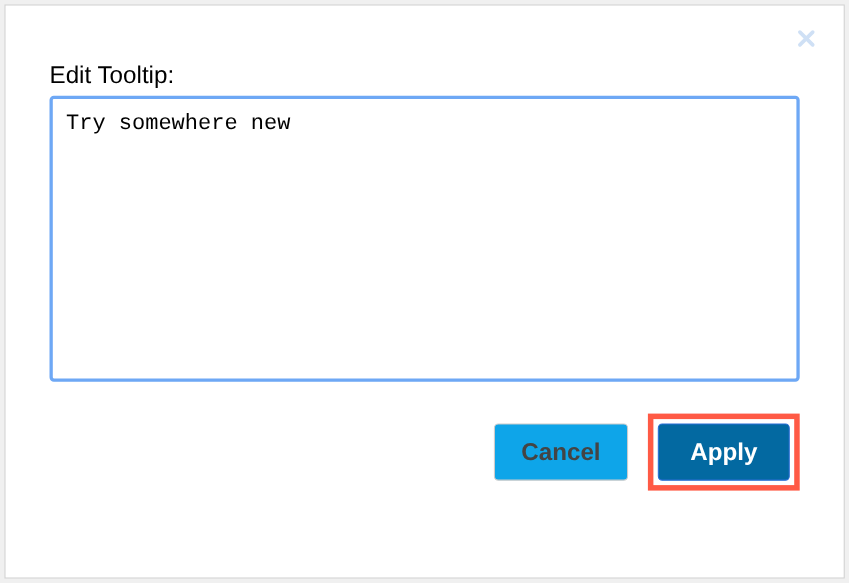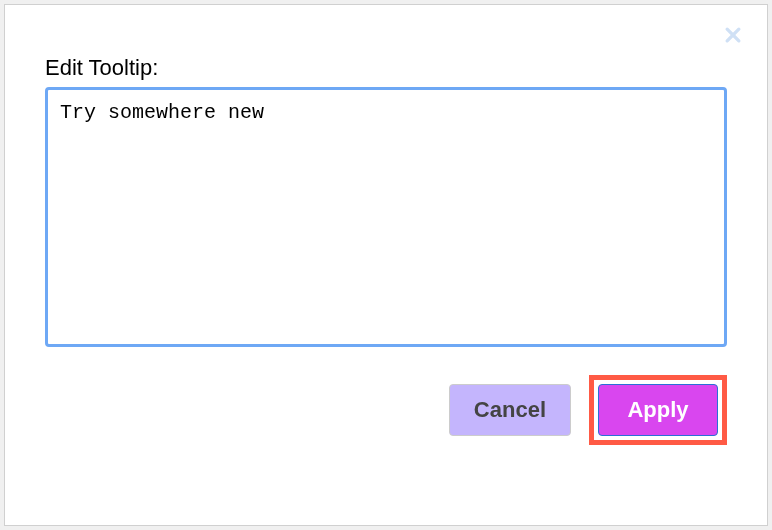--- a/index.html
+++ b/index.html
@@ -66,31 +66,31 @@
     .btn {
       font-size: 22px;
       font-weight: 600;
       padding: 12px 24px;
       border-radius: 4px;
       cursor: pointer;
       min-width: 110px;
       text-align: center;
     }
     .btn-cancel {
-      background: #c4b5fd;
+      background: #0ea5e9;
       border: 1px solid #cccccc;
       color: #444444;
     }
     .btn-apply-wrapper {
       border: 5px solid #ff5a45;
       padding: 4px;
       display: inline-block;
     }
     .btn-apply {
-      background: #d946ef;
+      background: #0369a1;
       border: 1px solid #2a6fd6;
       color: #ffffff;
       min-width: 120px;
     }
   </style>
 </head>
 <body>
 
 <div class="dialog">
 

